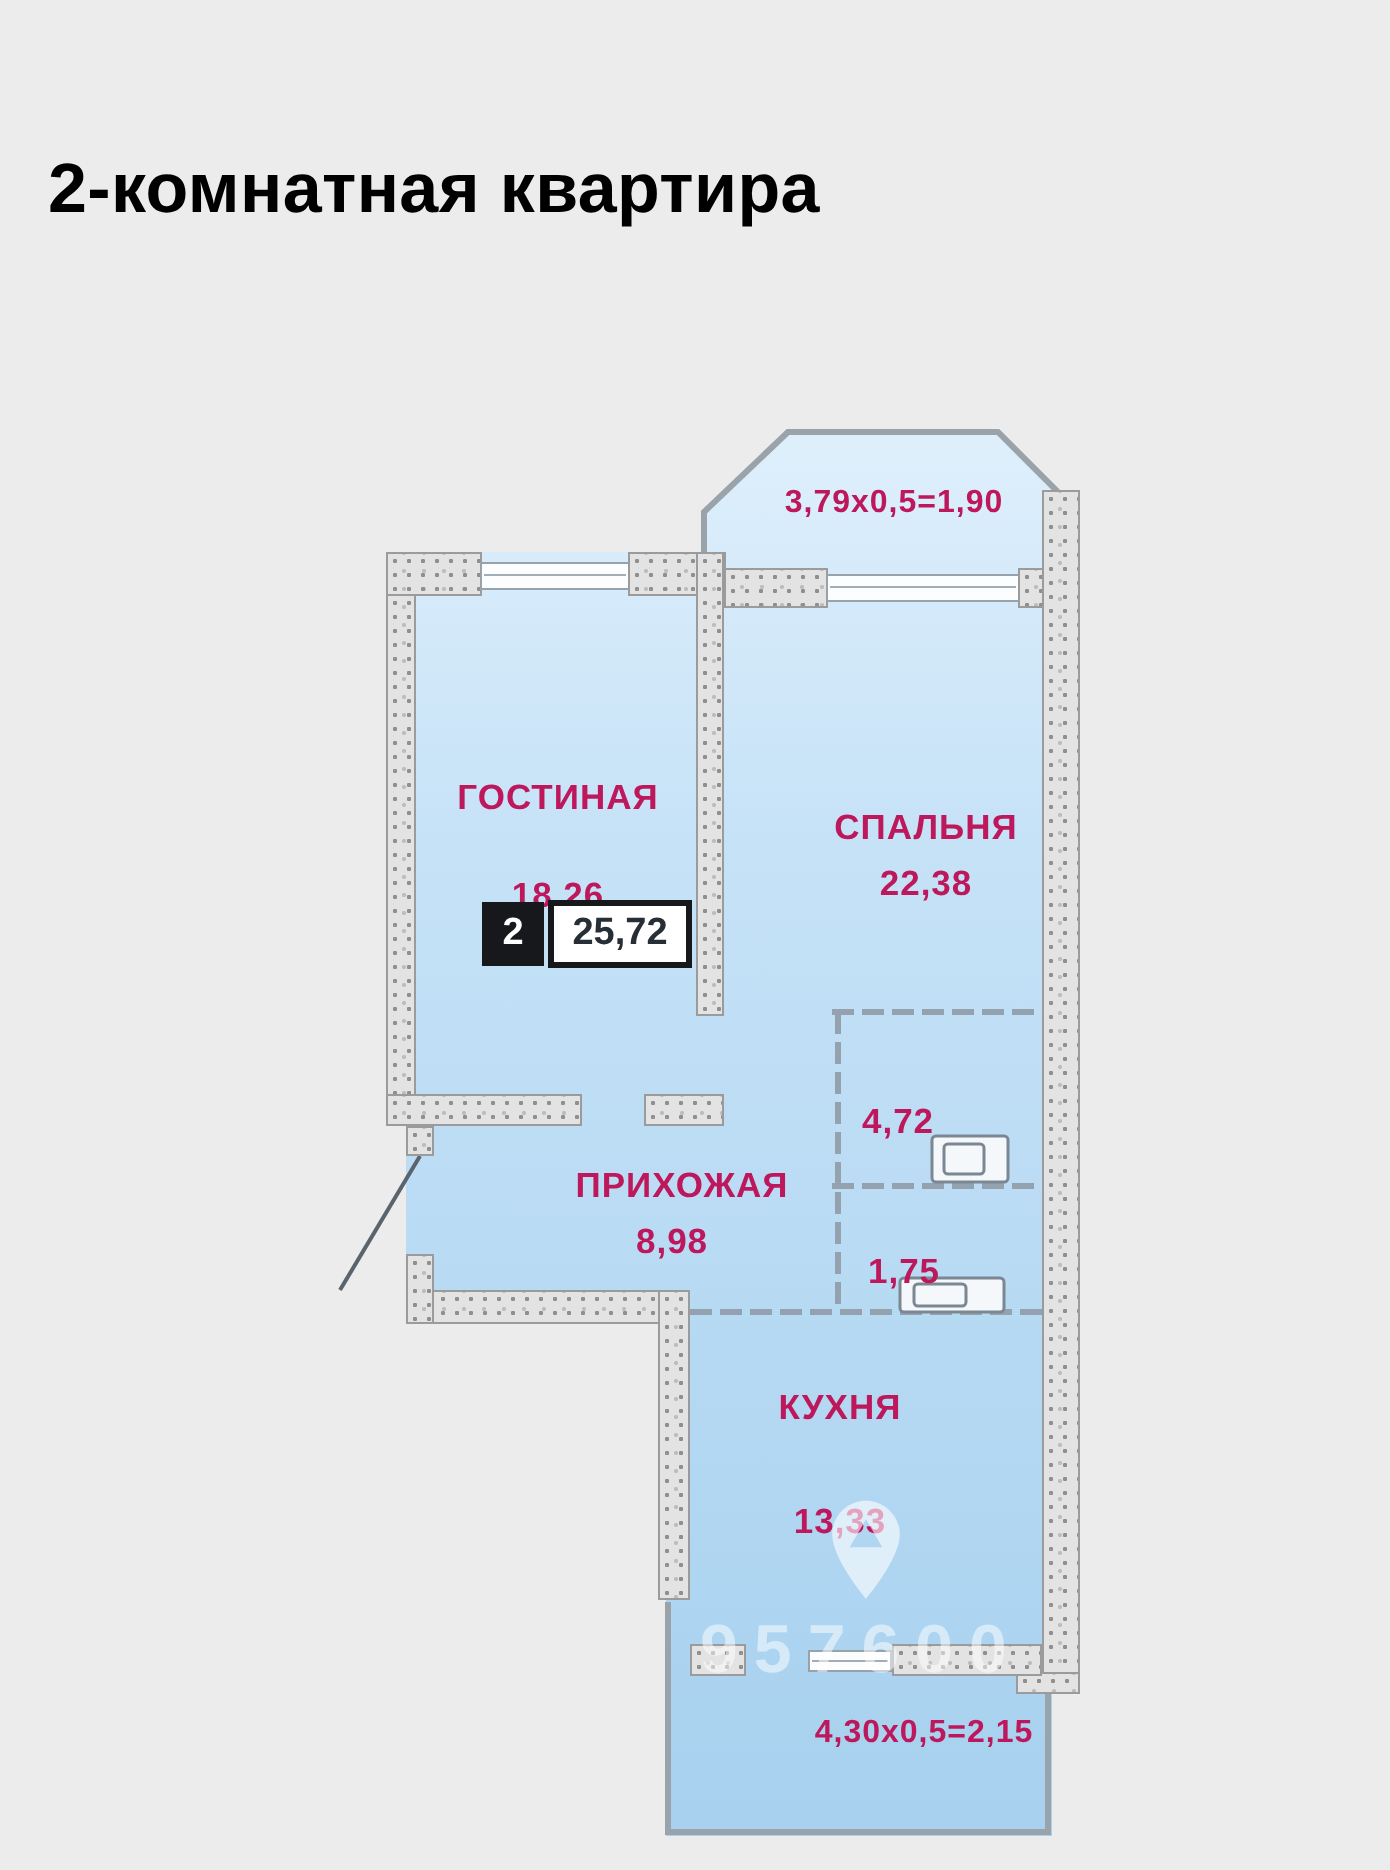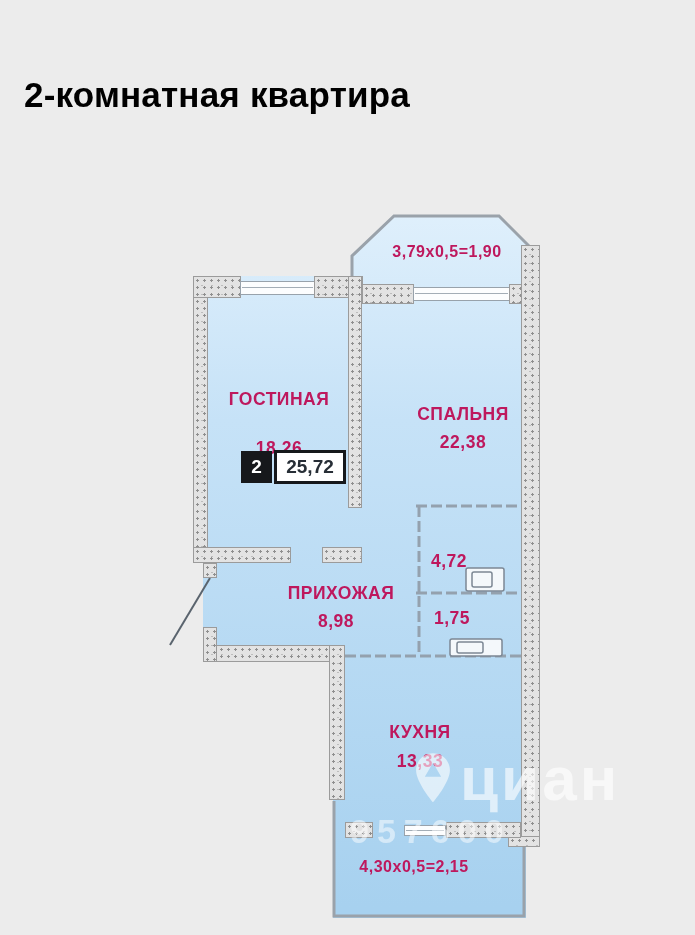--- a/index.html
+++ b/index.html
@@ -119,29 +119,28 @@
   <div class="badge-num">2</div>
   <div class="badge-box">25,72</div>
 
   <div class="rlabel nm" style="left:463px;top:414px;">СПАЛЬНЯ</div>
   <div class="rlabel ar" style="left:463px;top:442px;">22,38</div>
 
   <div class="rlabel nm" style="left:341px;top:593px;">ПРИХОЖАЯ</div>
   <div class="rlabel ar" style="left:336px;top:621px;">8,98</div>
 
   <div class="rlabel ar" style="left:449px;top:561px;">4,72</div>
-  <div class="rlabel ar" style="left:452px;top:618px;">1,75</div>
+  <div class="rlabel ar" style="left:452px;top:636px;">1,75</div>
 
-  <div class="rlabel nm" style="left:420px;top:732px;">КУХНЯ</div>
+  <div class="rlabel nm" style="left:420px;top:704px;">КУХНЯ</div>
   <div class="rlabel ar" style="left:420px;top:761px;">13,33</div>
 
-  <div class="rlabel dim" style="left:414px;top:867px;">4,30x0,5=2,15</div>
+  <div class="rlabel dim" style="left:462px;top:867px;">4,30x0,5=2,15</div>
 </div>
 
 <div class="wm">
   <div class="wm-row">
     <svg width="42" height="56" viewBox="0 0 36 48">
       <path d="M18,2 C10,2 3.5,8.5 3.5,16.5 C3.5,27 18,44 18,44 C18,44 32.5,27 32.5,16.5 C32.5,8.5 26,2 18,2 Z M18,10 L25,22 L11,22 Z" fill="rgba(255,255,255,0.6)" fill-rule="evenodd"></path>
     </svg>
-    <span class="wm-brand">циан</span>
   </div>
   <div class="wm-phone">957600</div>
 </div>
 
 </body></html>

